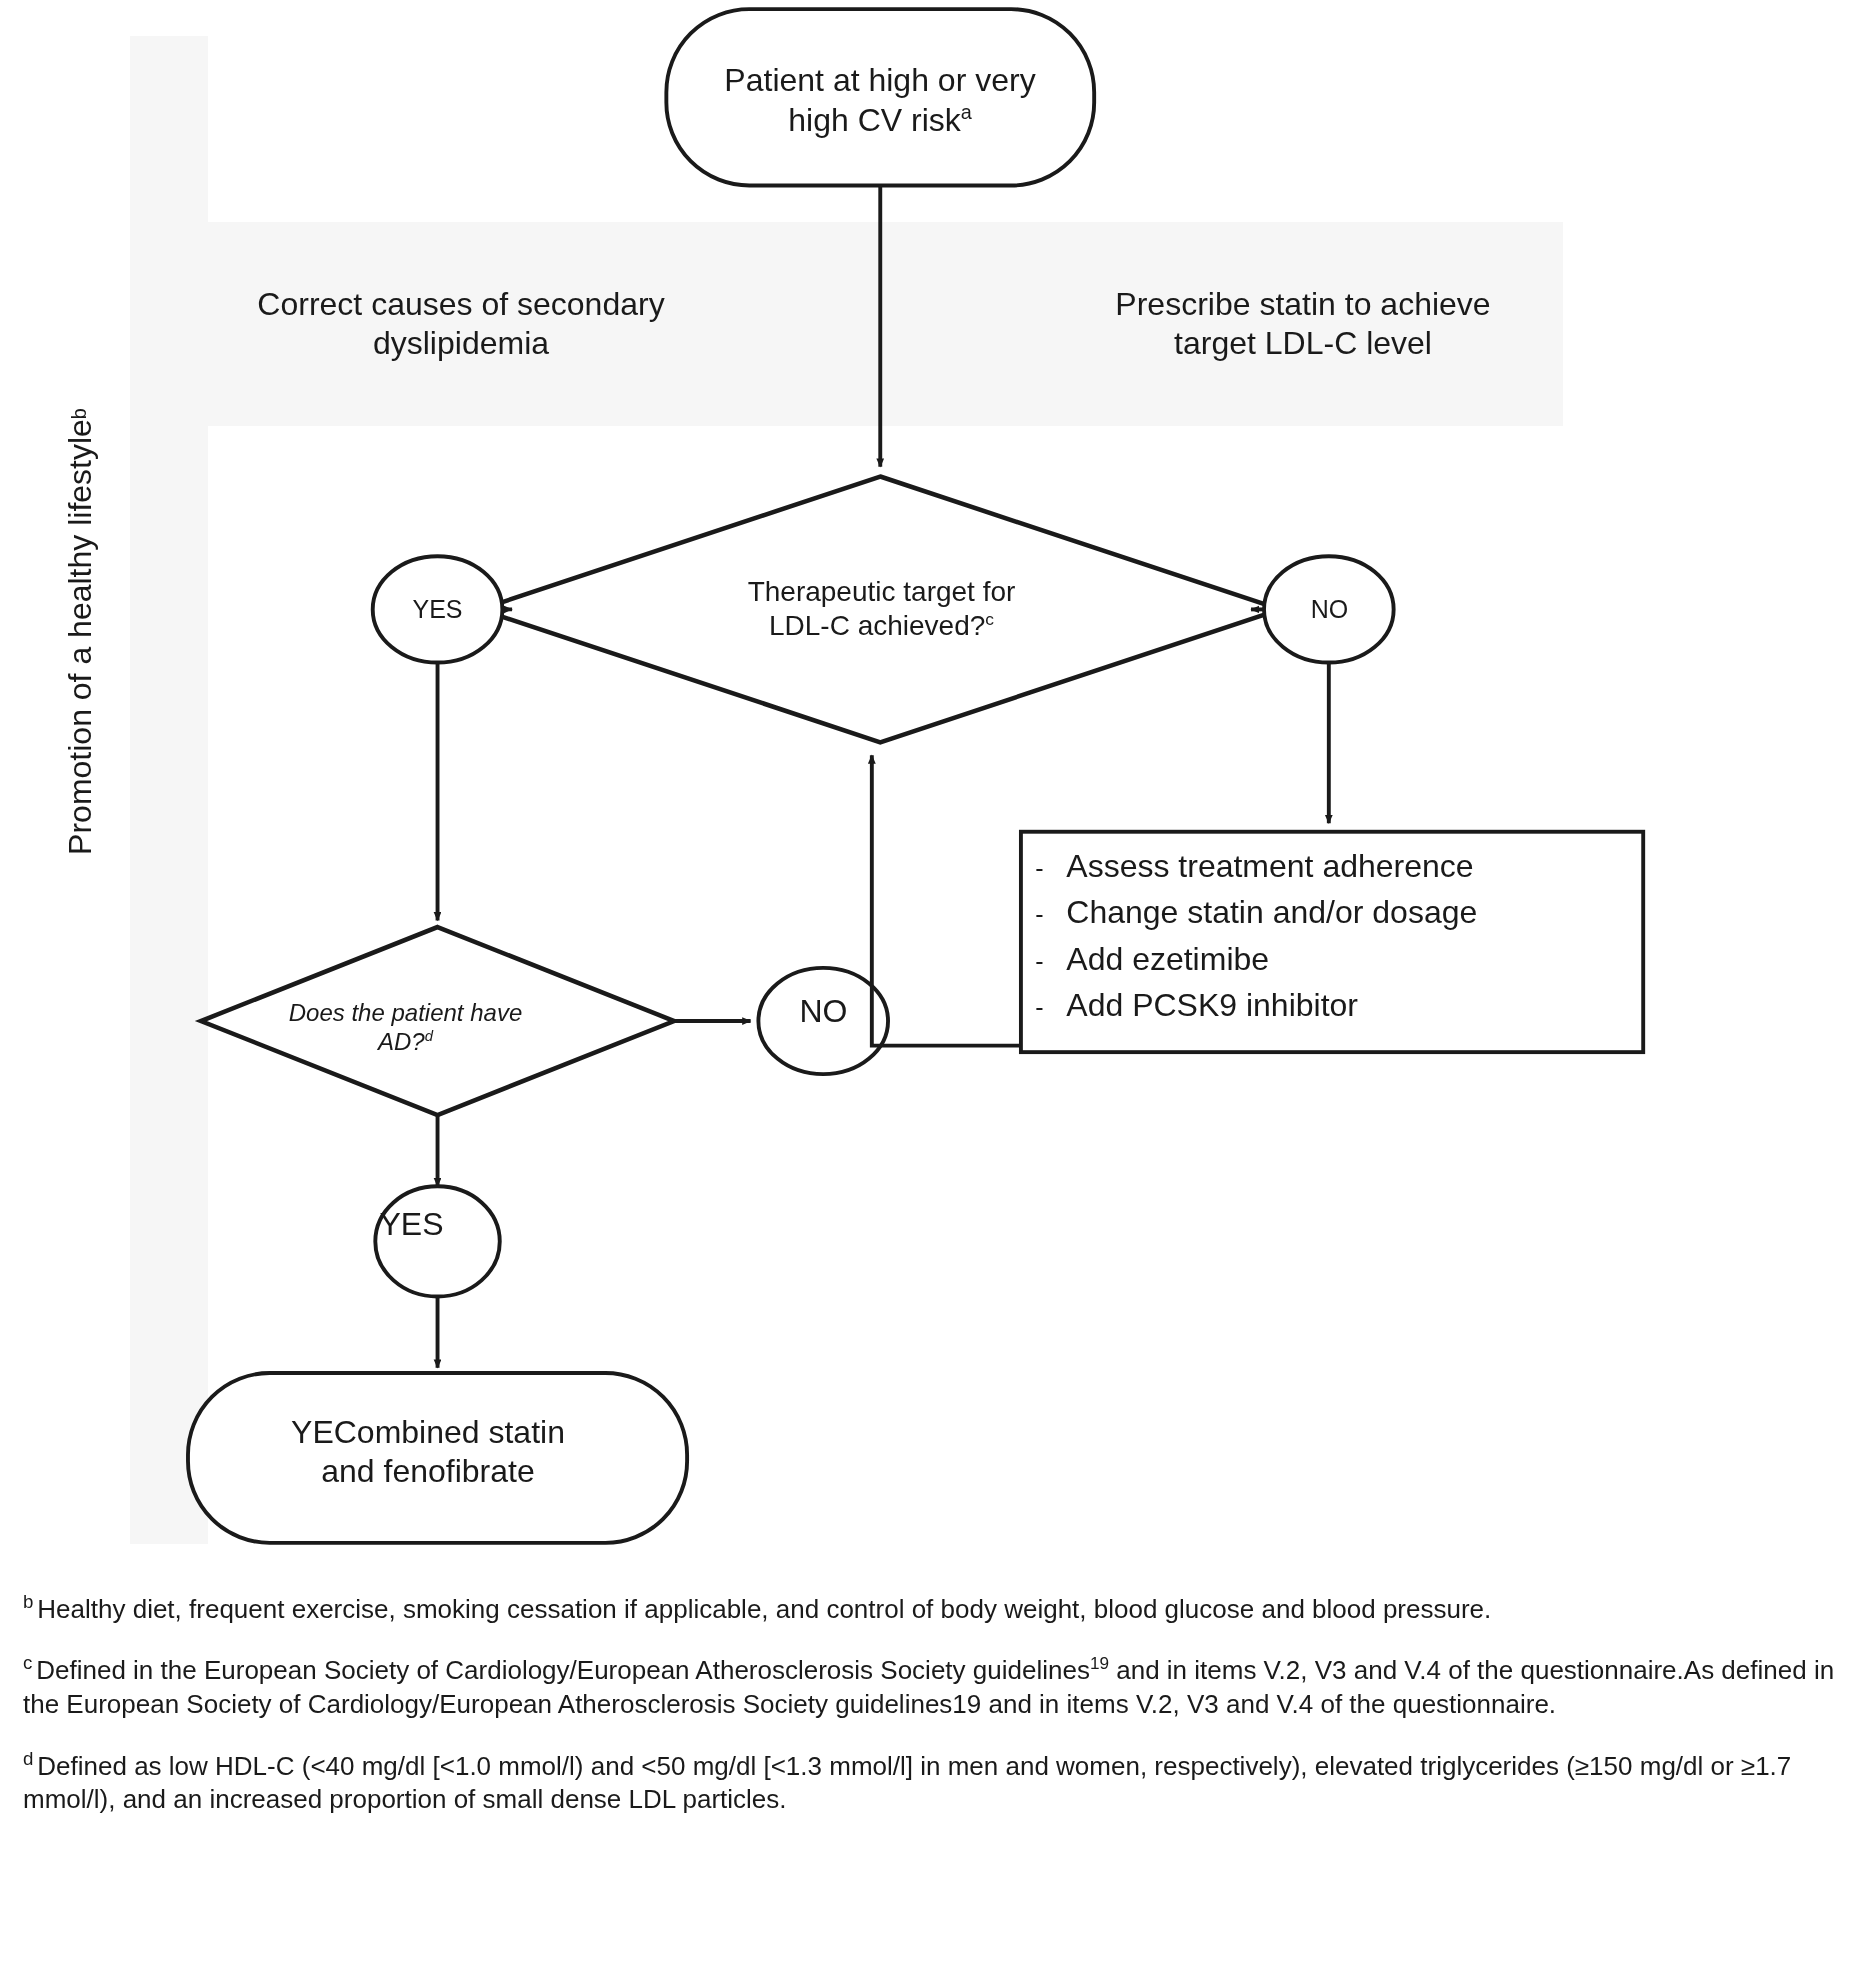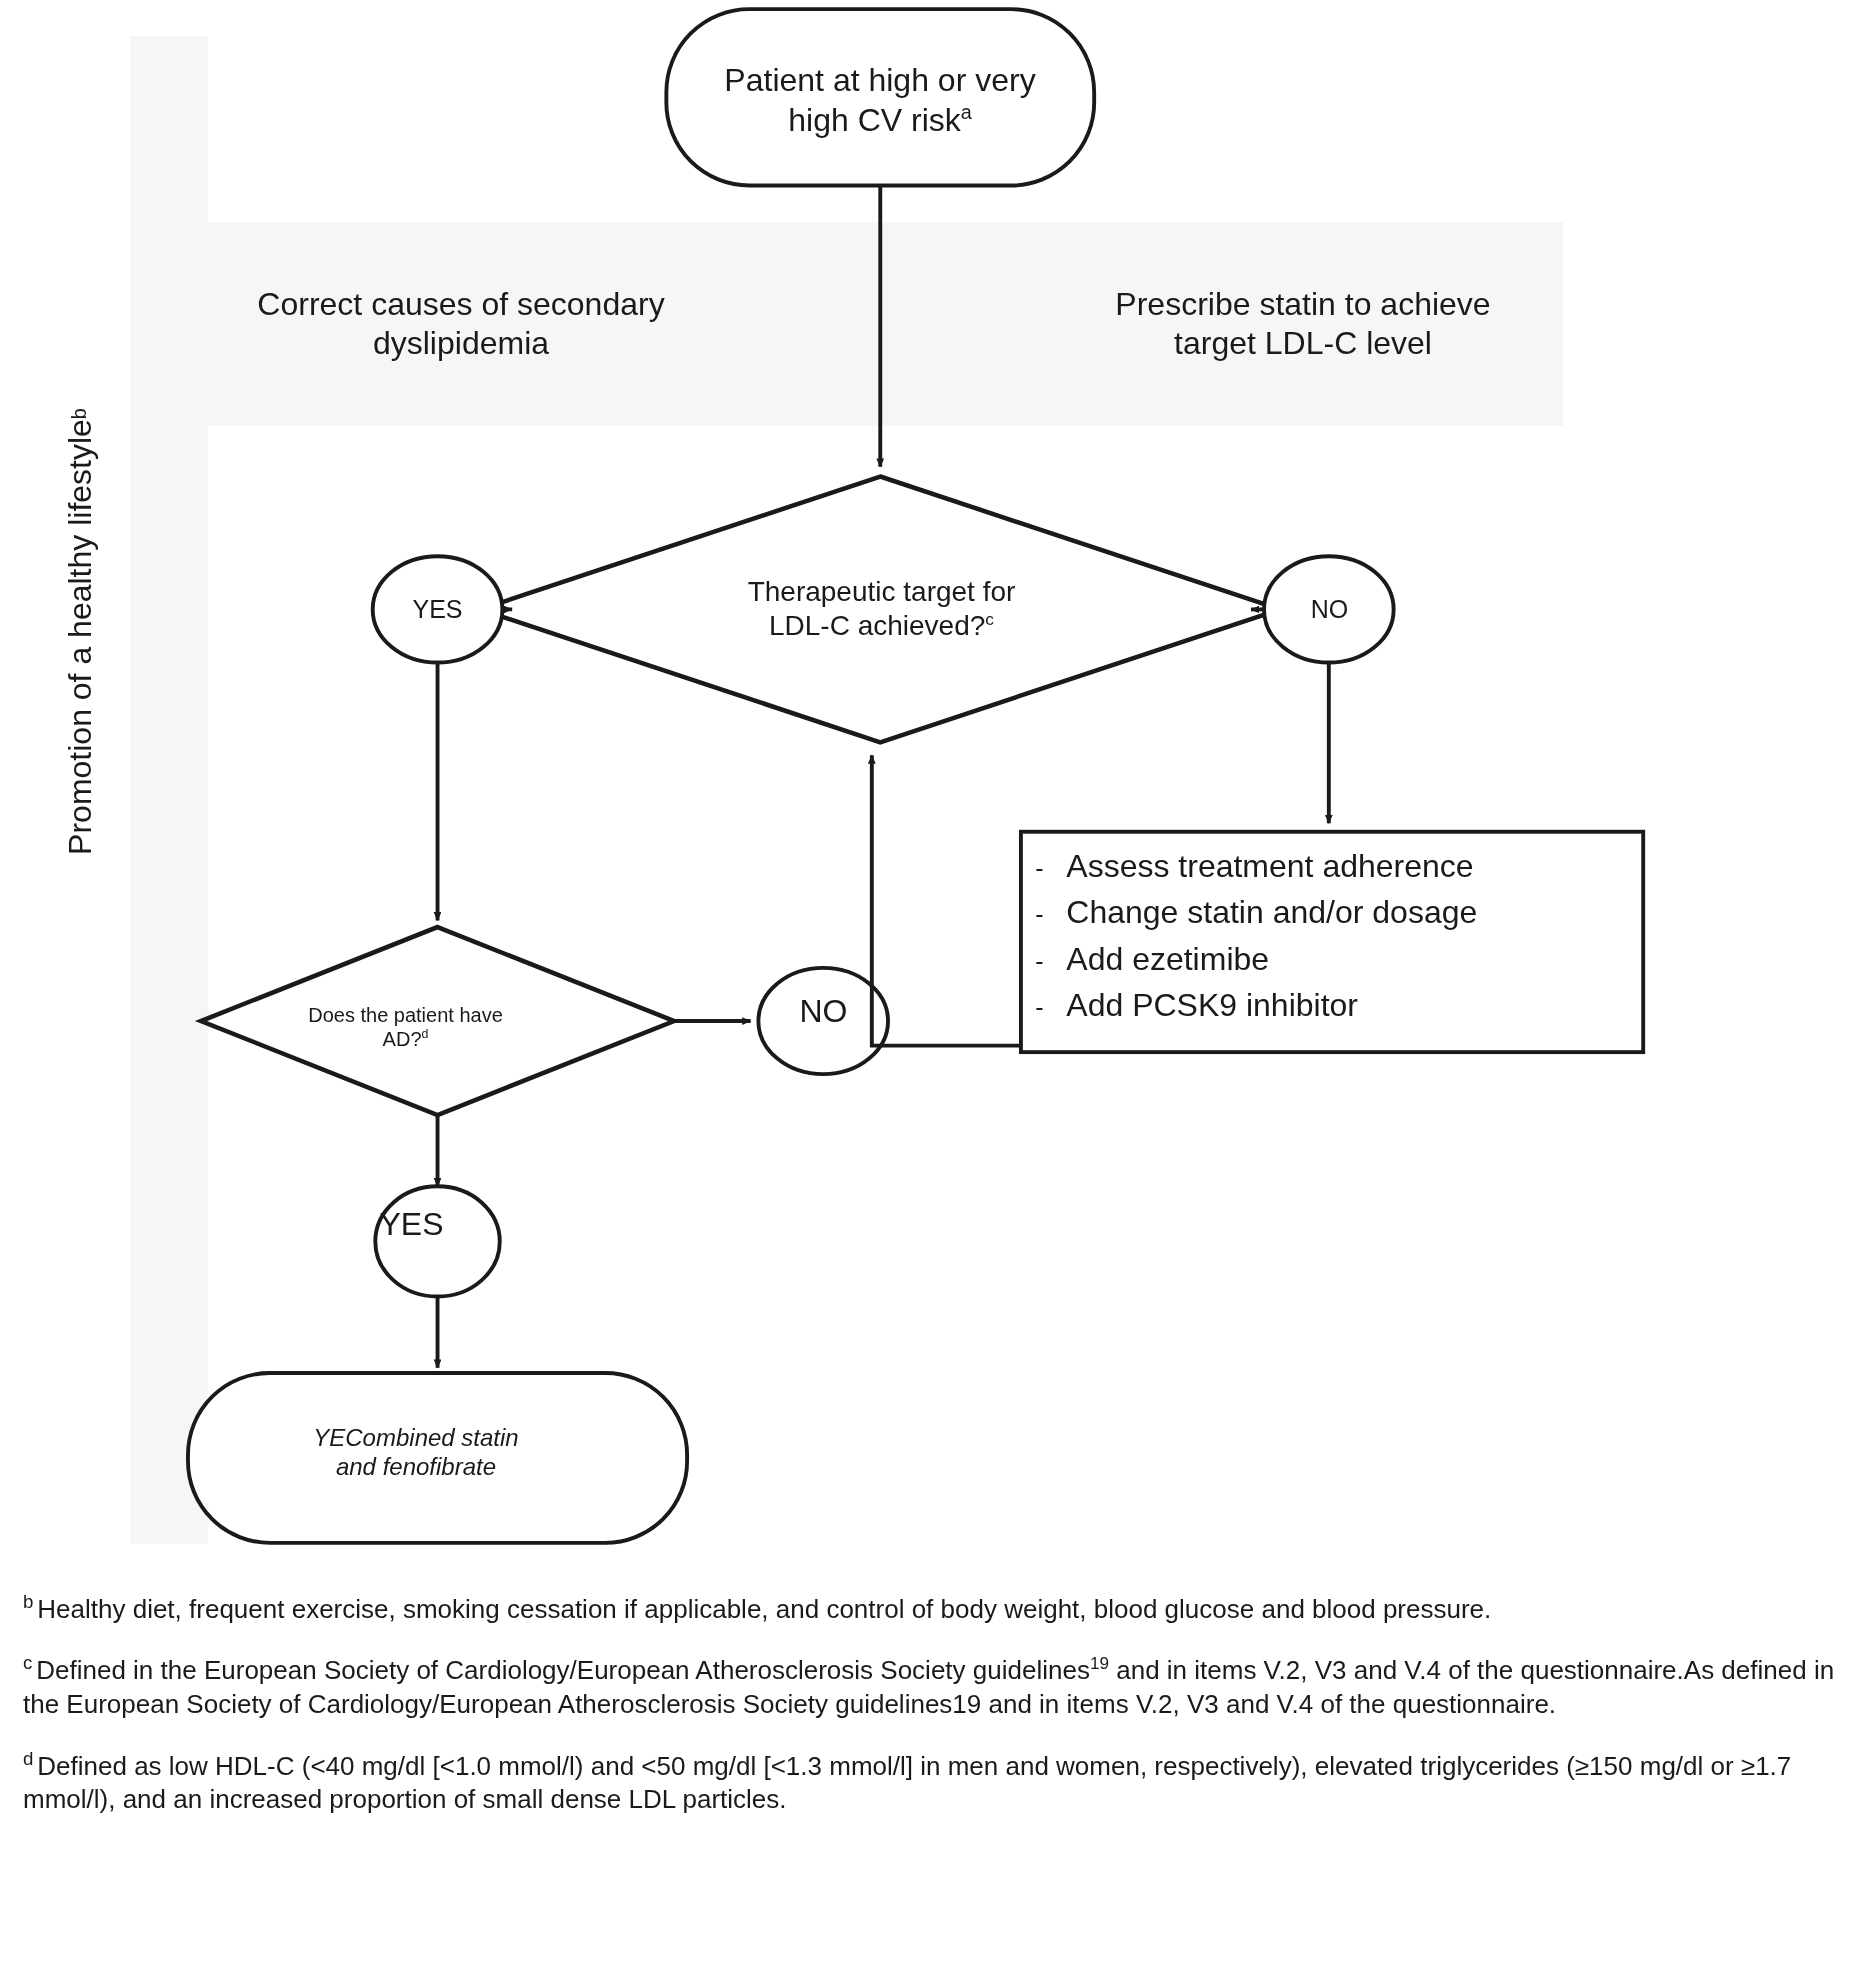--- a/index.html
+++ b/index.html
@@ -38,24 +38,24 @@
     text-align:center;line-height:1.22;pointer-events:none;
   }
   .nodetext sup{font-size:0.62em;vertical-align:super;}
 
   .t-start{left:666px;top:19.4px;width:428px;height:162px;font-size:32px;}
   .t-secondary{left:221px;top:256px;width:480px;height:136px;font-size:32px;}
   .t-statin{left:1076px;top:256px;width:454px;height:136px;font-size:32px;}
   .t-diamond1{left:648px;top:554px;width:467px;height:110px;font-size:28px;}
   .t-yes1{left:379px;top:587px;width:117px;height:45px;font-size:25px;}
   .t-no1{left:1271px;top:587px;width:117px;height:45px;font-size:25px;}
-  .t-diamond2{left:172px;top:972px;width:467px;height:110px;font-size:20px;}
+  .t-diamond2{left:172px;top:972px;width:467px;height:110px;font-size:24px;font-style:italic;}
   .t-no2{left:765px;top:989px;width:117px;height:45px;font-size:32px;}
   .t-yes2{left:353px;top:1202px;width:117px;height:45px;font-size:32px;}
-  .t-end{left:176px;top:1384px;width:480px;height:136px;font-size:24px;font-style:italic;}
+  .t-end{left:188px;top:1384px;width:480px;height:136px;font-size:32px;}
 
   
   .tx-box{
     position:absolute;left:1021px;top:832px;width:622px;height:220px;
     box-sizing:border-box;padding:18px 11.7px 0 14.3px;
   }
   .tx-row{display:flex;align-items:baseline;font-size:32px;line-height:1;margin-bottom:14.3px;}
   .tx-dash{width:31px;flex:0 0 31px;font-size:25px;}
   .tx-label{white-space:nowrap;}
 

